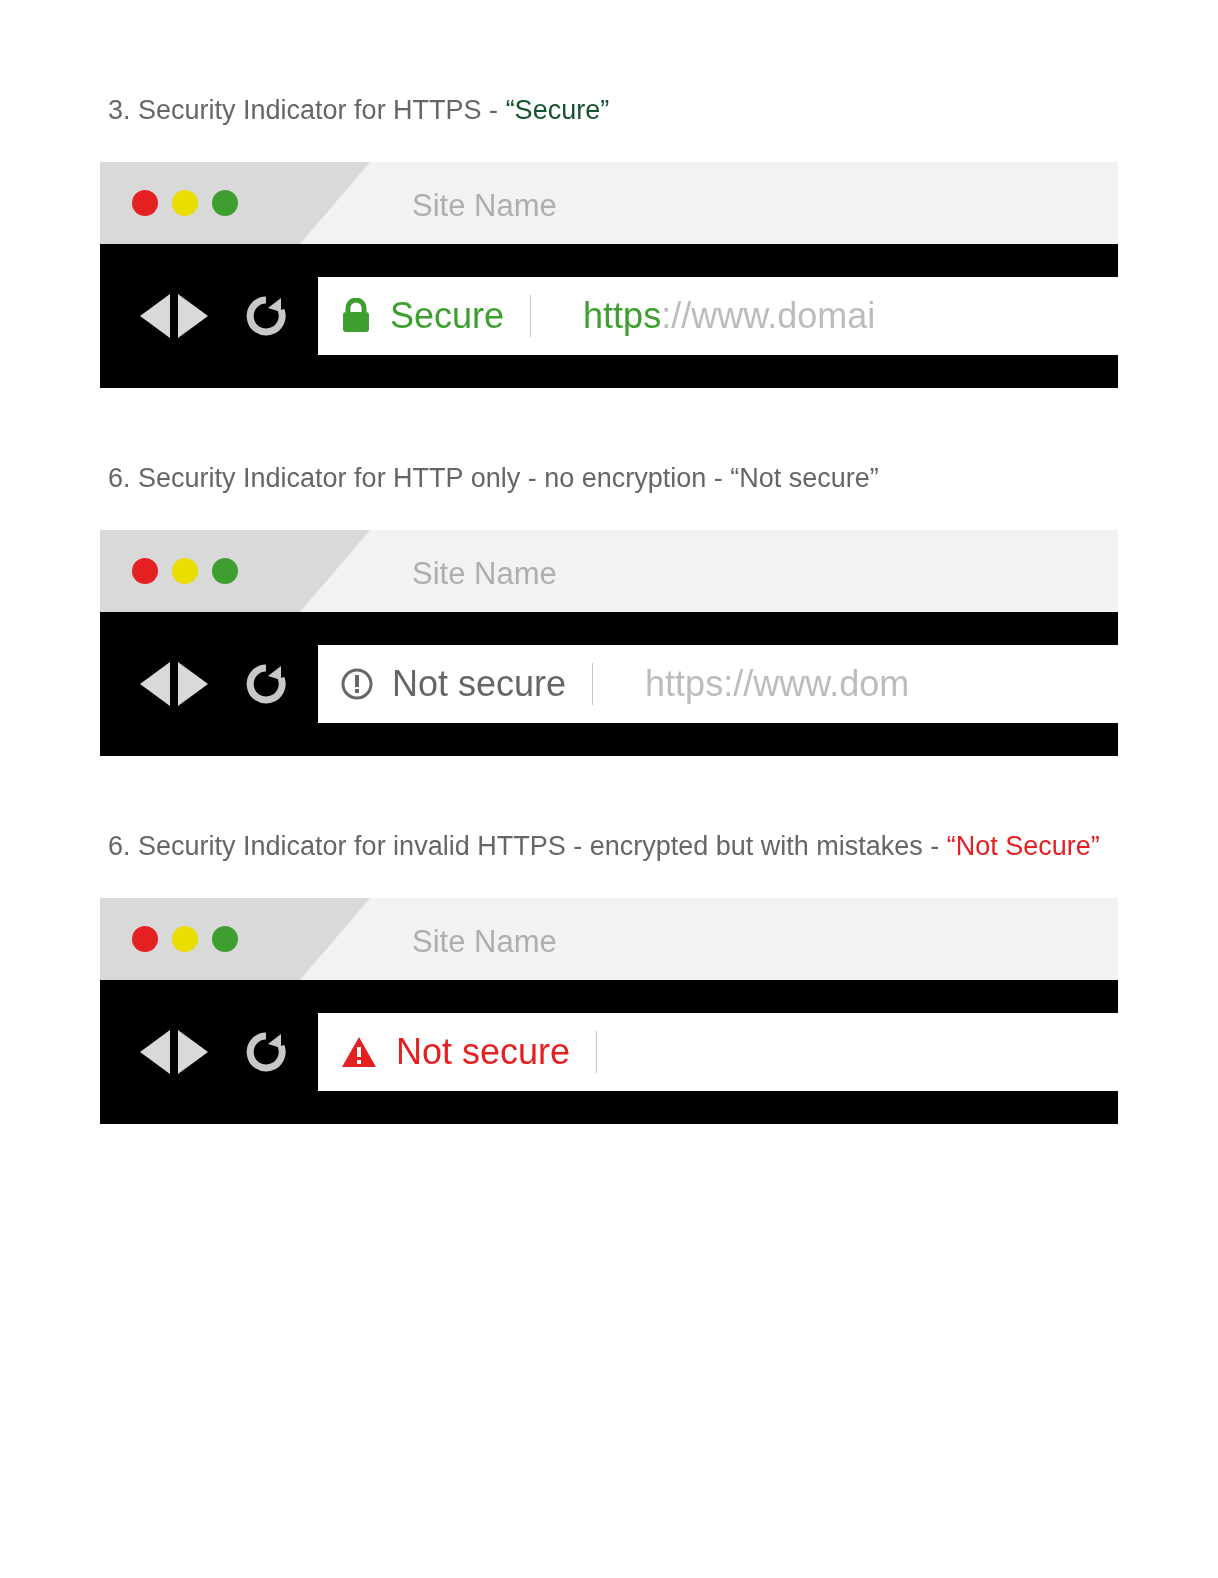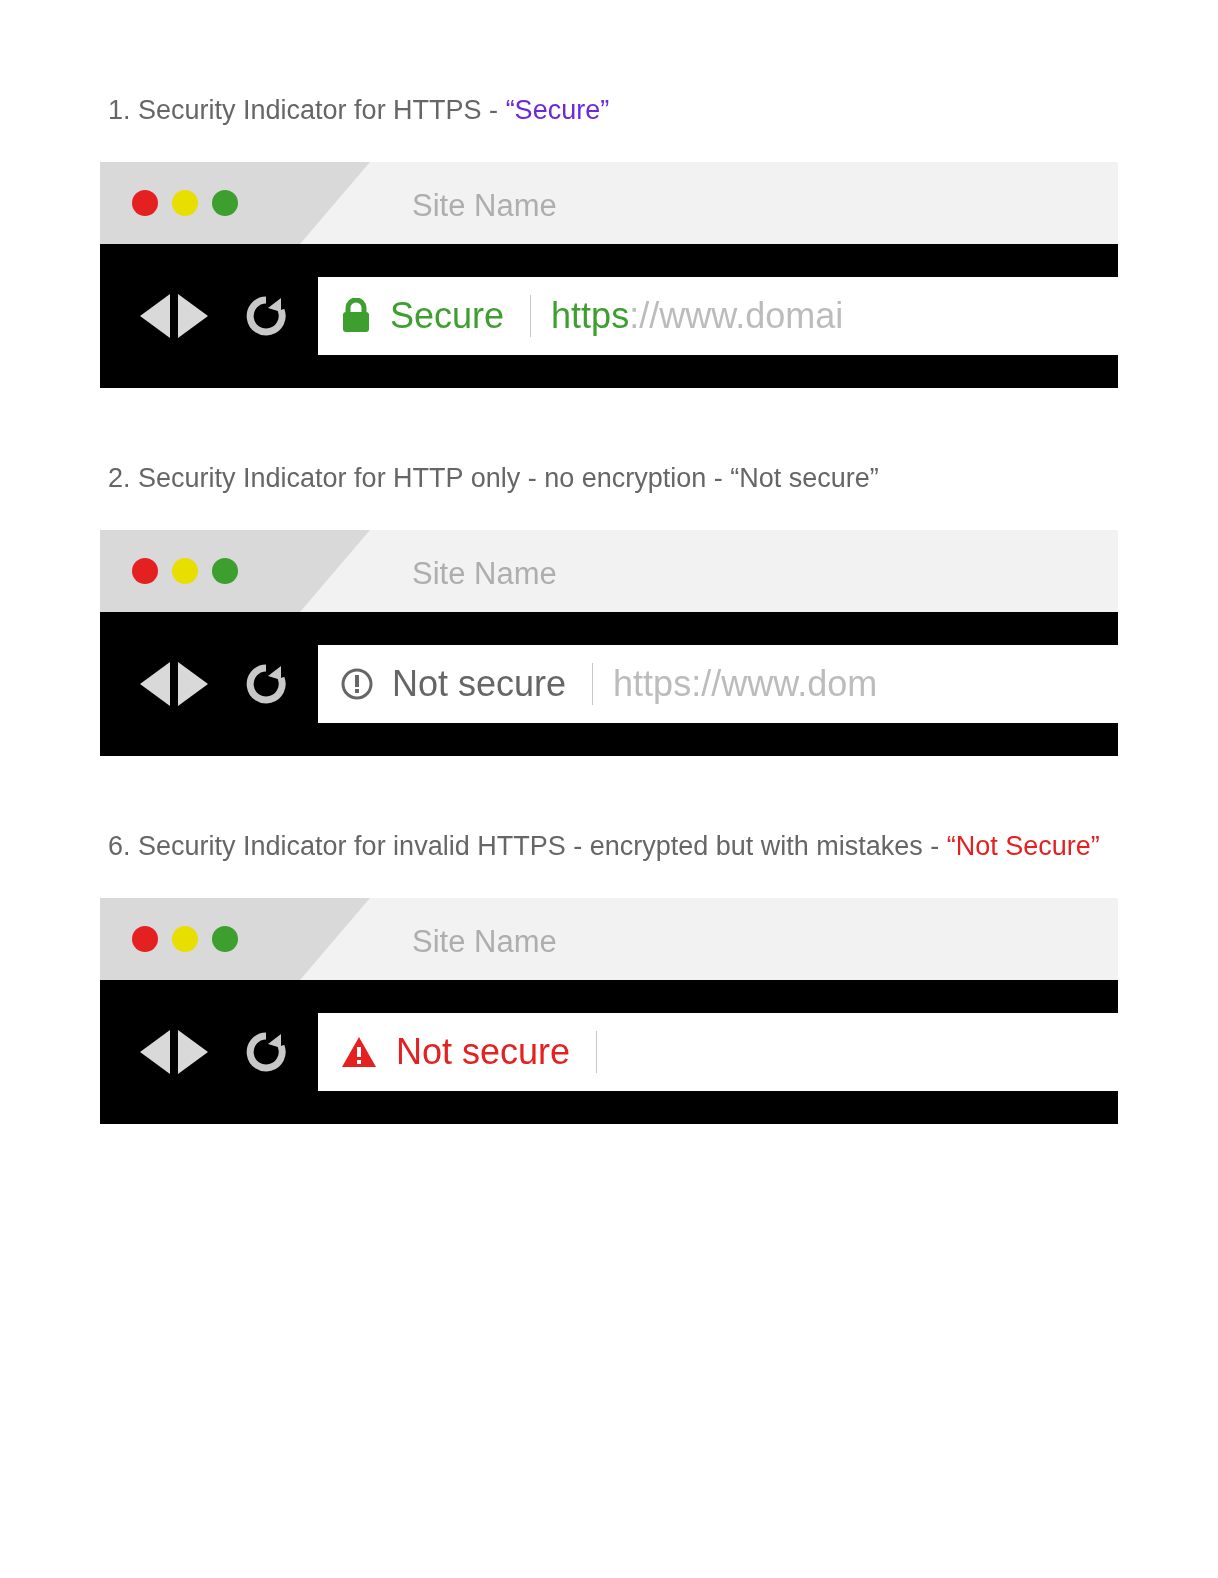--- a/index.html
+++ b/index.html
@@ -10,21 +10,21 @@
     padding: 90px 100px 60px 100px;
   }
   .section { margin-bottom: 70px; }
   .caption {
     font-size: 27px;
     color: #666666;
     line-height: 1.55;
     margin-bottom: 30px;
     padding-left: 8px;
   }
-  .caption .highlight-green { color: #6d28d9; text-align: center; }
+  .caption .highlight-green { color: #14532d; text-align: center; }
   .caption .highlight-red { color: #e42020; }
 
   .browser-frame {
     width: 1018px;
     background: #000000;
     overflow: hidden;
   }
 
   .title-bar {
     height: 82px;
@@ -104,29 +104,29 @@
   .status-green { color: #3c9f2e; }
   .status-grey { color: #666666; }
   .status-red { color: #e42020; }
 
   .divider {
     width: 1px;
     height: 42px;
     background: #c7c7c7;
     margin: 0 20px 0 26px;
   }
-  .url-text { font-size: 36px; color: #bcbcbc; }
+  .url-text { font-size: 36px; color: #bcbcbc; margin-left: 32px; }
   .url-scheme-green { color: #3c9f2e; }
 </style>
 </head>
 <body>
 
 <div class="section">
   <p class="caption">
-    <span>1. Security Indicator for HTTPS - </span><span class="highlight-green">“Secure”</span>
+    <span>3. Security Indicator for HTTPS - </span><span class="highlight-green">“Secure”</span>
   </p>
   <div class="browser-frame">
     <div class="title-bar">
       <div class="traffic-lights">
         <div class="dot dot-red"></div>
         <div class="dot dot-yellow"></div>
         <div class="dot dot-green"></div>
       </div>
       <div class="tab">
         <svg width="820" height="82">
@@ -156,21 +156,21 @@
         <span class="status-text status-green">Secure</span>
         <span class="divider"></span>
         <span class="url-text"><span class="url-scheme-green">https</span><span>://www.domai</span></span>
       </div>
     </div>
   </div>
 </div>
 
 <div class="section">
   <p class="caption">
-    <span>2. Security Indicator for HTTP only - no encryption - </span><span>“Not secure”</span>
+    <span>6. Security Indicator for HTTP only - no encryption - </span><span>“Not secure”</span>
   </p>
   <div class="browser-frame">
     <div class="title-bar">
       <div class="traffic-lights">
         <div class="dot dot-red"></div>
         <div class="dot dot-yellow"></div>
         <div class="dot dot-green"></div>
       </div>
       <div class="tab">
         <svg width="820" height="82">

